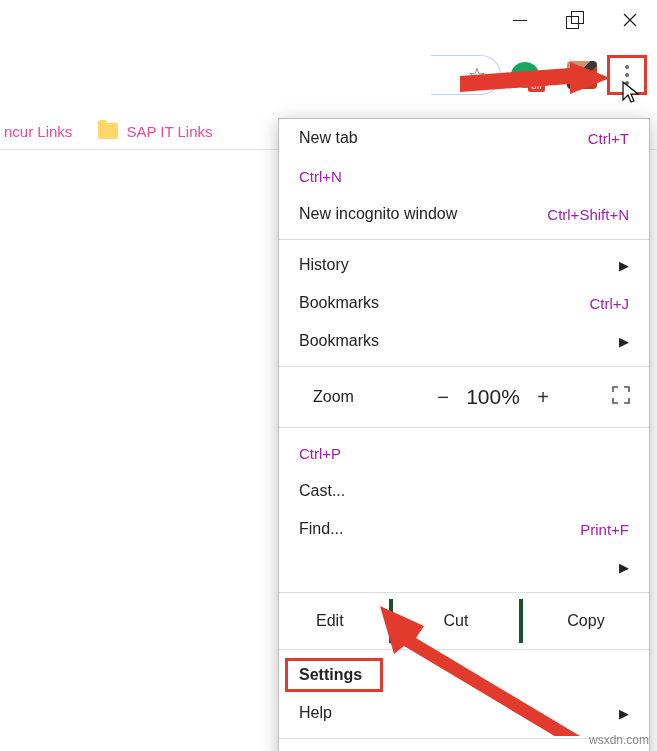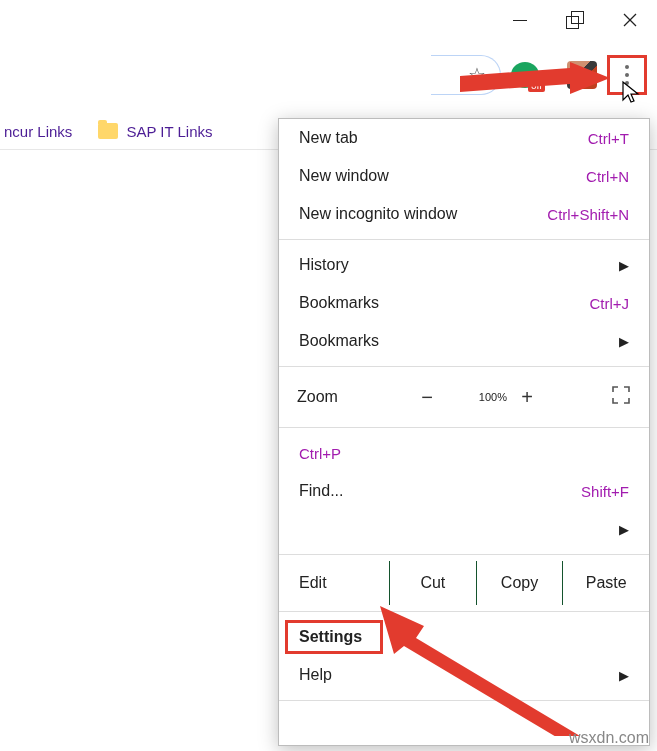--- a/index.html
+++ b/index.html
@@ -21,48 +21,48 @@
   .ext-ico{width:28px;height:26px;border-radius:50%;background:#1aa55f;margin-left:10px;position:relative;}
   .ext-ico::after{content:"";position:absolute;bottom:-2px;right:-4px;width:20px;height:12px;border-radius:3px;}
   .off-badge{position:absolute;bottom:-4px;right:-6px;background:#e23b2e;color:#fff;font-size:10px;line-height:13px;padding:0 3px;border-radius:2px;font-weight:500;}
   .avatar{width:30px;height:28px;border-radius:4px;margin-left:28px;background:linear-gradient(135deg,#d09070 40%,#3a3a3a 40%,#3a3a3a 60%,#c04020 60%); }
   .menu-btn{width:40px;height:40px;margin-left:10px;display:flex;flex-direction:column;align-items:center;justify-content:center;gap:4px;}
   .menu-btn span{width:4px;height:4px;border-radius:50%;background:#6a6a6a;}
   .menu-highlight{border:3px solid #e23b2e;}
 
   
   .bm-bar{position:absolute;top:114px;left:0;right:0;height:36px;display:flex;align-items:center;gap:26px;border-bottom:1px solid #e7e7e7;padding-left:4px;}
-  .bm-item{display:flex;align-items:flex-start;gap:8px;color:#4c1d95;font-size:15px;}
+  .bm-item{display:flex;align-items:flex-start;gap:8px;color:#ec4899;font-size:15px;}
   .folder-ico{width:20px;height:16px;background:#ffd76a;border-radius:2px;position:relative;}
   .folder-ico::before{content:"";position:absolute;top:-3px;left:0;width:9px;height:4px;background:#ffd76a;border-radius:2px 2px 0 0;}
 
   
   .menu{position:absolute;top:118px;right:7px;width:372px;background:#fff;border:1px solid #bcbcbc;box-shadow:0 4px 18px rgba(0,0,0,.25);font-size:16px;color:#222;}
   .menu .row{display:flex;align-items:center;height:38px;padding:0 20px;}
   .menu .row .lbl{flex:1;}
   .menu .row .sc{color:#a21caf;font-size:15px;}
   .menu .arrow{font-size:13px;color:#222;margin-left:auto;}
   .sep{height:1px;background:#ddd;margin:6px 0;}
-  .zoom-row{display:flex;align-items:center;height:48px;padding:0 18px;}
+  .zoom-row{display:flex;align-items:center;height:48px;padding:0 18px;margin-left:16px;}
   .zoom-row .zlbl{flex:0 0 110px;}
   .zoom-row .zbtn{width:40px;text-align:center;color:#333;font-size:20px;}
-  .zoom-row .zval{width:60px;text-align:right;font-size:11px;}
+  .zoom-row .zval{width:60px;text-align:center;font-size:21px;}
   .zoom-row .fs{margin-left:auto;}
   .fs svg{width:20px;height:20px;}
   .edit-row{display:flex;align-items:center;height:44px;}
-  .edit-row .elbl{flex:0 0 110px;padding-left:20px;}
-  .edit-row .ecell{flex:1;text-align:center;border-left:1px solid #14532d;height:100%;display:flex;align-items:center;justify-content:center;}
+  .edit-row .elbl{flex:0 0 110px;padding-left:37px;}
+  .edit-row .ecell{flex:1;text-align:center;border-left:4px solid #14532d;height:100%;display:flex;align-items:center;justify-content:center;}
   .settings-row{position:relative;font-weight:bold;}
   .settings-box{position:absolute;left:6px;top:2px;width:98px;height:34px;border:3px solid #e23b2e;pointer-events:none;}
 
   
   .arrow-svg{position:absolute;pointer-events:none;}
   .cursor{position:absolute;top:80px;right:16px;pointer-events:none;}
 
-  .watermark{position:absolute;bottom:4px;right:8px;font-size:16px;color:#888;}
+  .watermark{position:absolute;bottom:4px;right:8px;font-size:12px;color:#888;}
 </style>
 </head>
 <body>
 
 <div class="winctl">
   <div class="min"></div>
   <div class="max"></div>
   <div class="close">
     <svg viewBox="0 0 14 14">
         <line x1="1" y1="1" x2="13" y2="13" stroke="#222" stroke-width="1.3"></line>
@@ -95,21 +95,20 @@
     <span>SAP IT Links</span>
   </div>
 </div>
 
 <div class="menu">
   <div class="row">
     <span class="lbl">New tab</span>
     <span class="sc">Ctrl+T</span>
   </div>
   <div class="row">
-    <span class="lbl">New window</span>
     <span class="sc">Ctrl+N</span>
   </div>
   <div class="row">
     <span class="lbl">New incognito window</span>
     <span class="sc">Ctrl+Shift+N</span>
   </div>
   <div class="sep"></div>
   <div class="row">
     <span class="lbl">History</span>
     <span class="arrow">▶</span>
@@ -132,32 +131,34 @@
       <svg viewBox="0 0 20 20" fill="none" stroke="#555" stroke-width="1.6">
         <path d="M2 7V2h5M18 7V2h-5M2 13v5h5M18 13v5h-5"></path>
       </svg>
     </span>
   </div>
   <div class="sep"></div>
   <div class="row">
     <span class="sc">Ctrl+P</span>
   </div>
   <div class="row">
+    <span class="lbl">Cast...</span>
+  </div>
+  <div class="row">
     <span class="lbl">Find...</span>
-    <span class="sc">Shift+F</span>
+    <span class="sc">Print+F</span>
   </div>
   <div class="row">
     <span class="arrow">▶</span>
   </div>
   <div class="sep"></div>
   <div class="edit-row">
     <span class="elbl">Edit</span>
     <span class="ecell">Cut</span>
     <span class="ecell">Copy</span>
-    <span class="ecell">Paste</span>
   </div>
   <div class="sep"></div>
   <div class="row settings-row">
     <span class="lbl">Settings</span>
     <div class="settings-box"></div>
   </div>
   <div class="row">
     <span class="lbl">Help</span>
     <span class="arrow">▶</span>
   </div>

